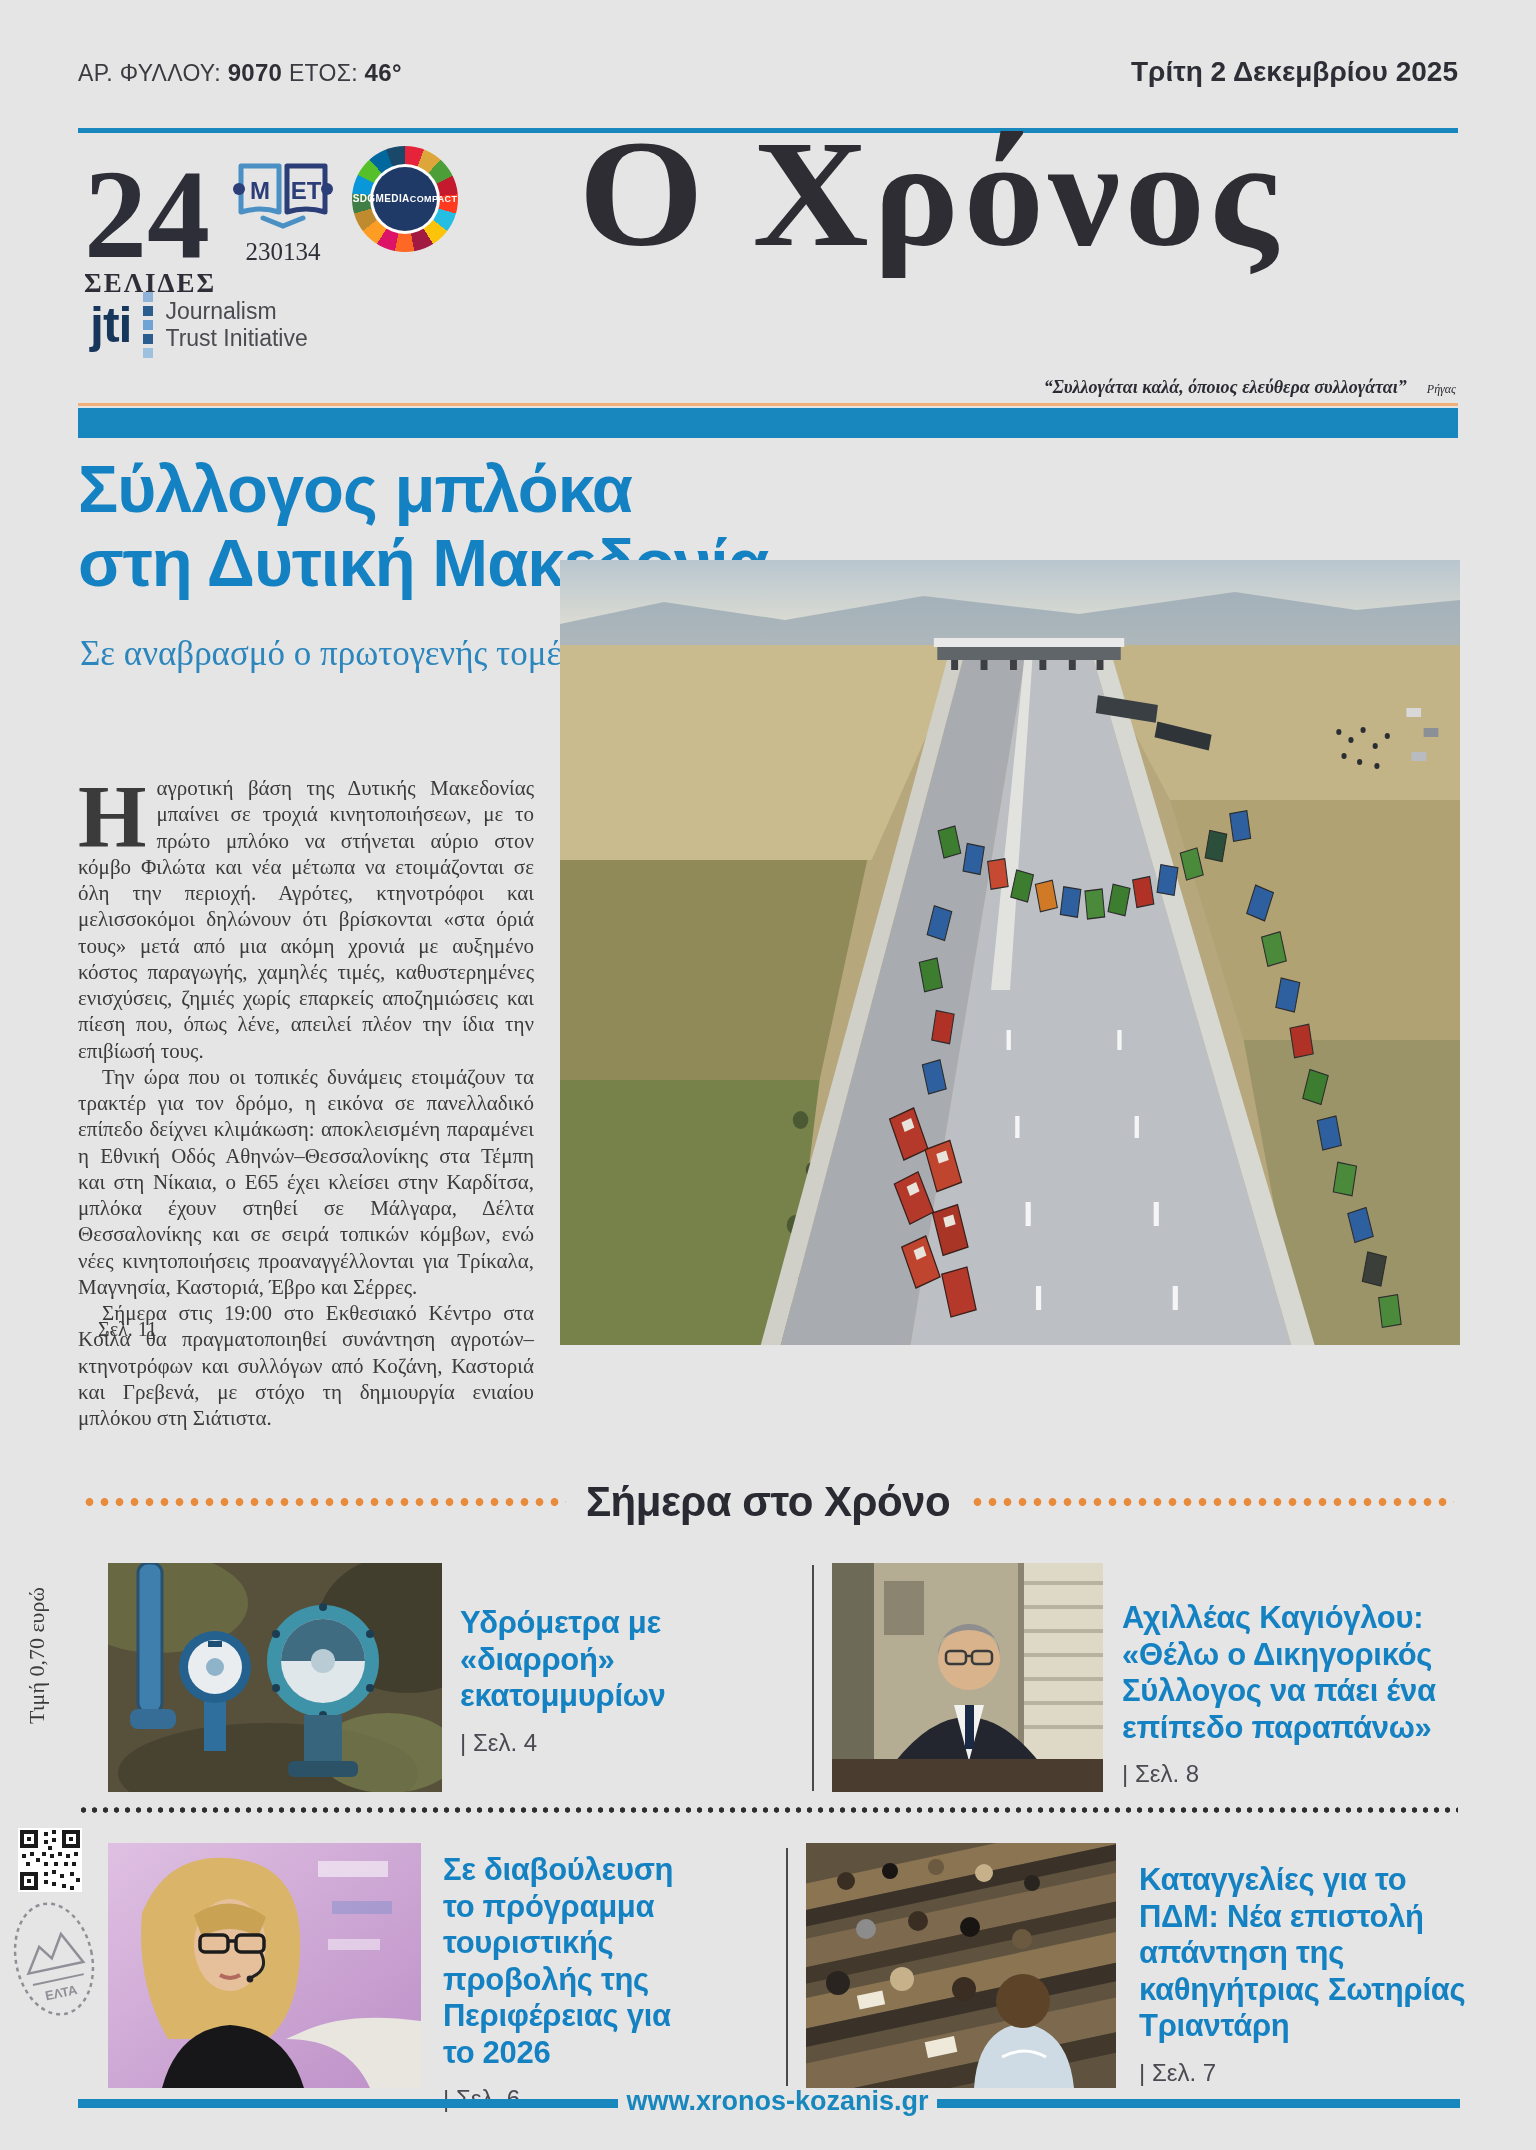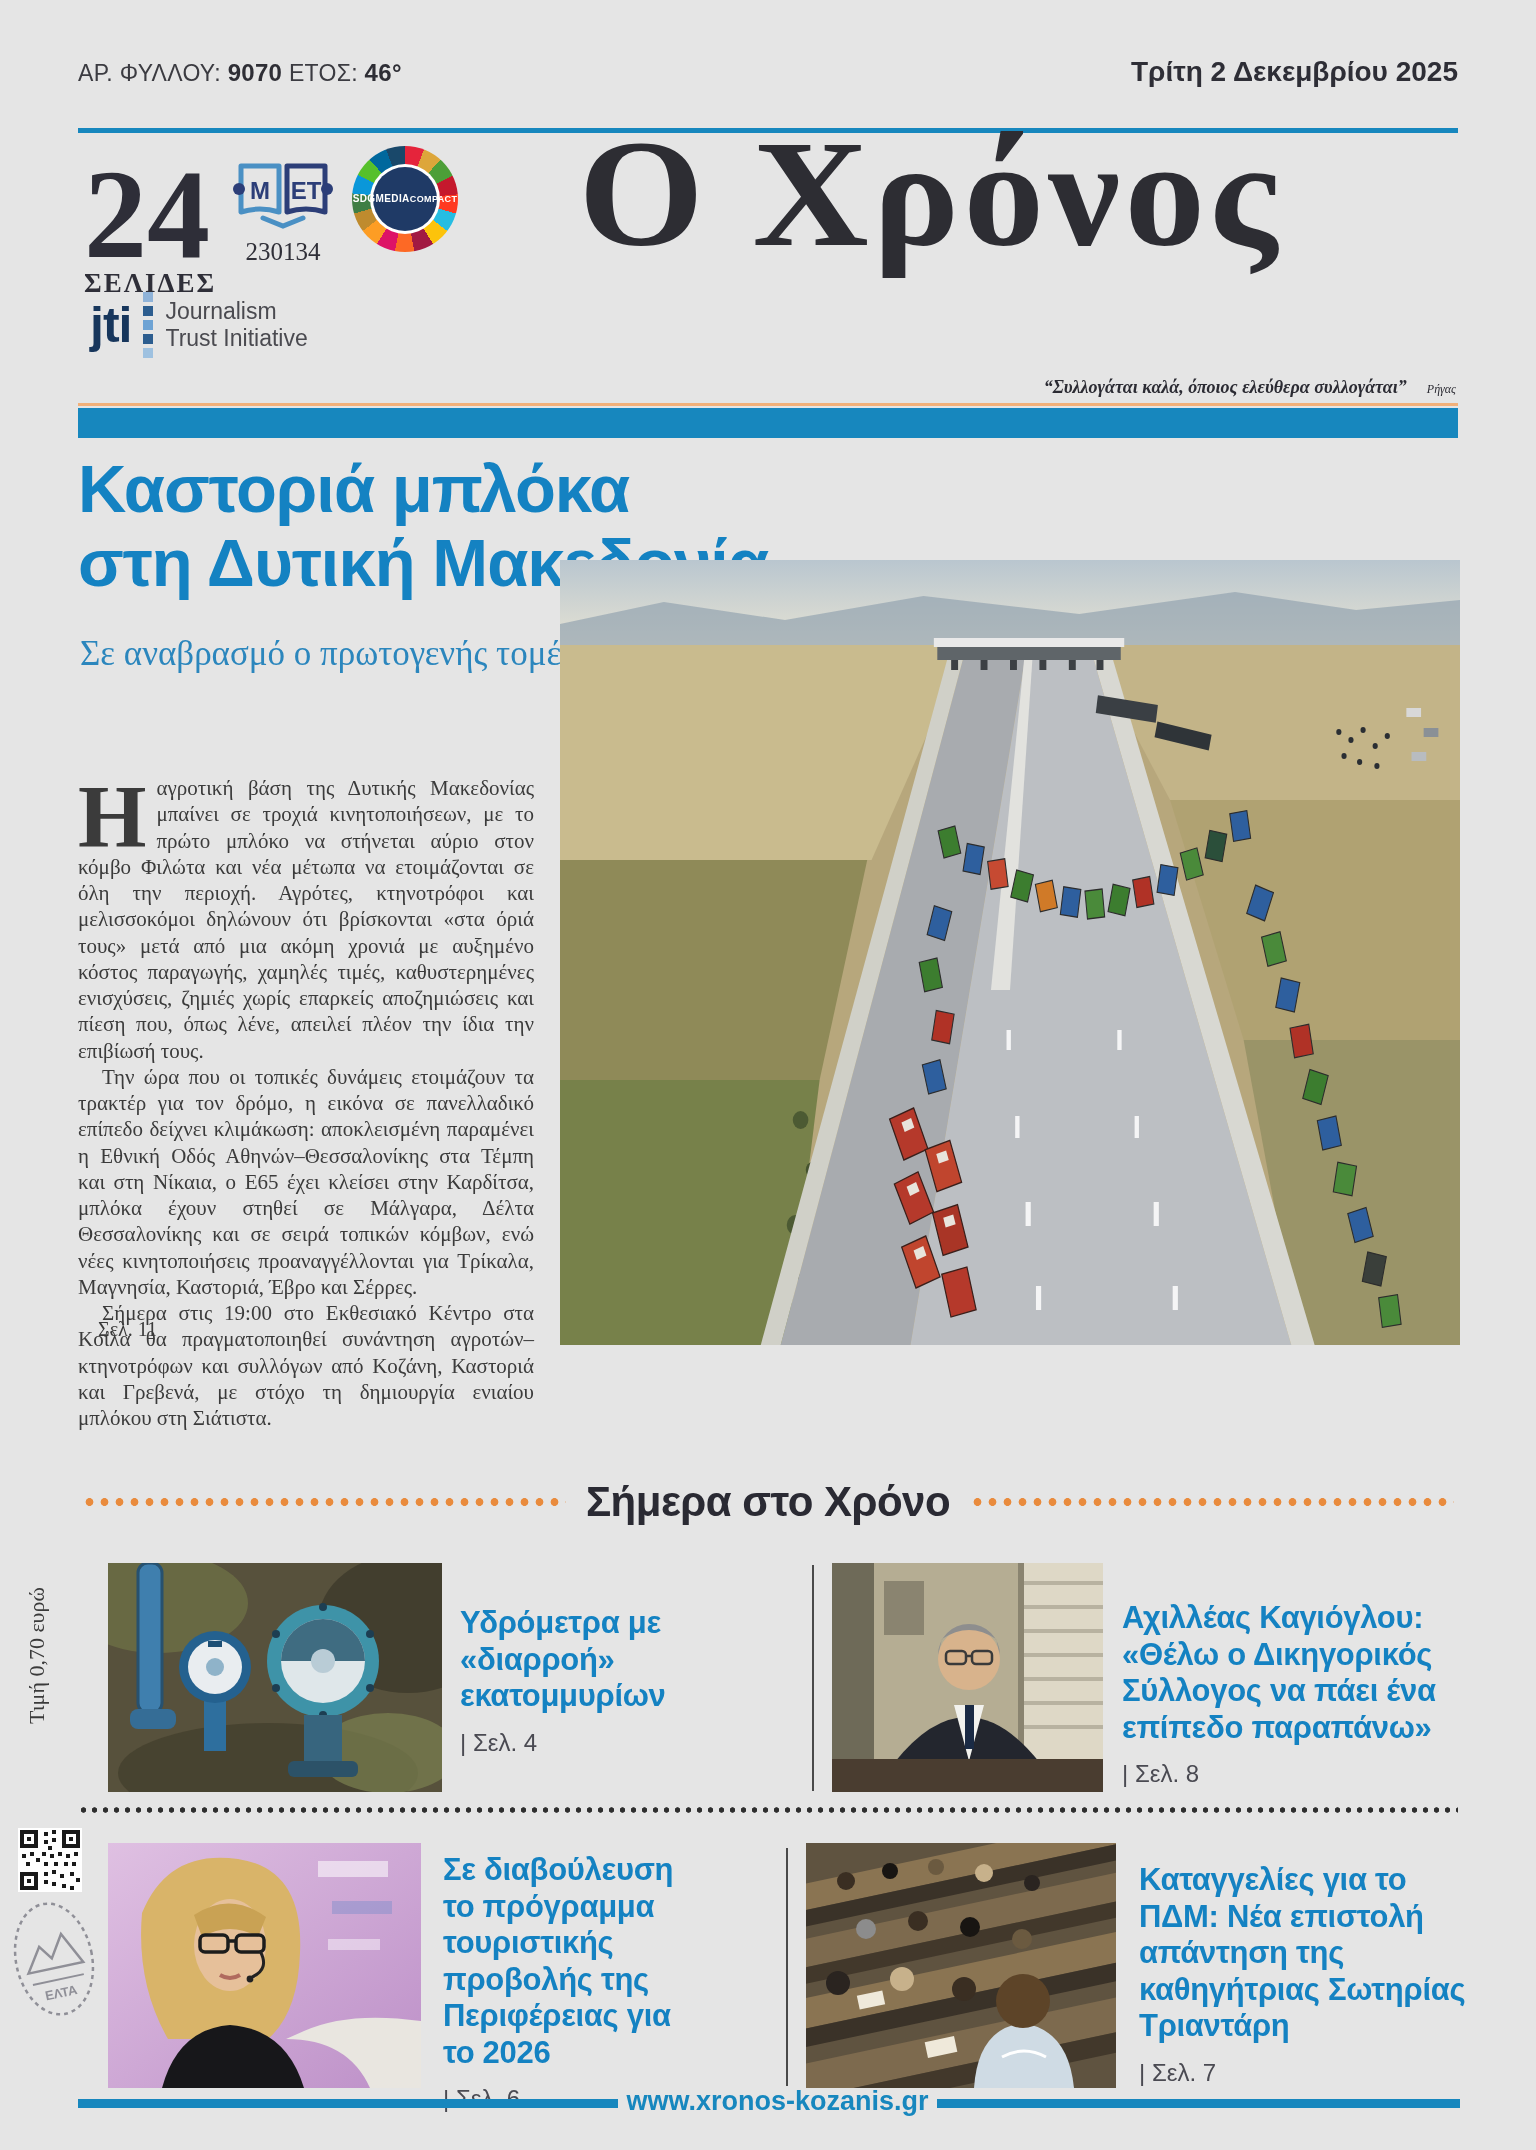--- a/index.html
+++ b/index.html
@@ -131,21 +131,21 @@
 
   <div class="masthead-title">Ο Χρόνος</div>
   <div class="masthead-motto">
     <span class="q">“Συλλογάται καλά, όποιος ελεύθερα συλλογάται”</span><span class="a">Ρήγας</span>
   </div>
 
   <div class="orange-rule"></div>
   <div class="blue-bar"></div>
 
   <div class="lead-headline">
-    <div>Καστοριά μπλόκα</div>
+    <div>Σύλλογος μπλόκα</div>
     <div>στη Δυτική Μακεδονία</div>
   </div>
   <div class="lead-subhead">Σε αναβρασμό ο πρωτογενής τομέας</div>
 
   <div class="lead-body">
     <p><span class="dropcap">Η</span><span>αγροτική βάση της Δυτικής Μακεδονίας μπαίνει σε τροχιά κινητοποιήσεων, με το πρώτο μπλόκο να στήνεται αύριο στον κόμβο Φιλώτα και νέα μέτωπα να ετοιμάζονται σε όλη την περιοχή. Αγρότες, κτηνοτρόφοι και μελισσοκόμοι δηλώνουν ότι βρίσκονται «στα όριά τους» μετά από μια ακόμη χρονιά με αυξημένο κόστος παραγωγής, χαμηλές τιμές, καθυστερημένες ενισχύσεις, ζημιές χωρίς επαρκείς αποζημιώσεις και πίεση που, όπως λένε, απειλεί πλέον την ίδια την επιβίωσή τους.</span></p>
     <p class="ind">Την ώρα που οι τοπικές δυνάμεις ετοιμάζουν τα τρακτέρ για τον δρόμο, η εικόνα σε πανελλαδικό επίπεδο δείχνει κλιμάκωση: αποκλεισμένη παραμένει η Εθνική Οδός Αθηνών–Θεσσαλονίκης στα Τέμπη και στη Νίκαια, ο Ε65 έχει κλείσει στην Καρδίτσα, μπλόκα έχουν στηθεί σε Μάλγαρα, Δέλτα Θεσσαλονίκης και σε σειρά τοπικών κόμβων, ενώ νέες κινητοποιήσεις προαναγγέλλονται για Τρίκαλα, Μαγνησία, Καστοριά, Έβρο και Σέρρες.</p>
     <p class="ind">Σήμερα στις 19:00 στο Εκθεσιακό Κέντρο στα Κοίλα θα πραγματοποιηθεί συνάντηση αγροτών–κτηνοτρόφων και συλλόγων από Κοζάνη, Καστοριά και Γρεβενά, με στόχο τη δημιουργία ενιαίου μπλόκου στη Σιάτιστα.</p>
   </div>
   <div class="lead-pageref">Σελ. 11</div>

